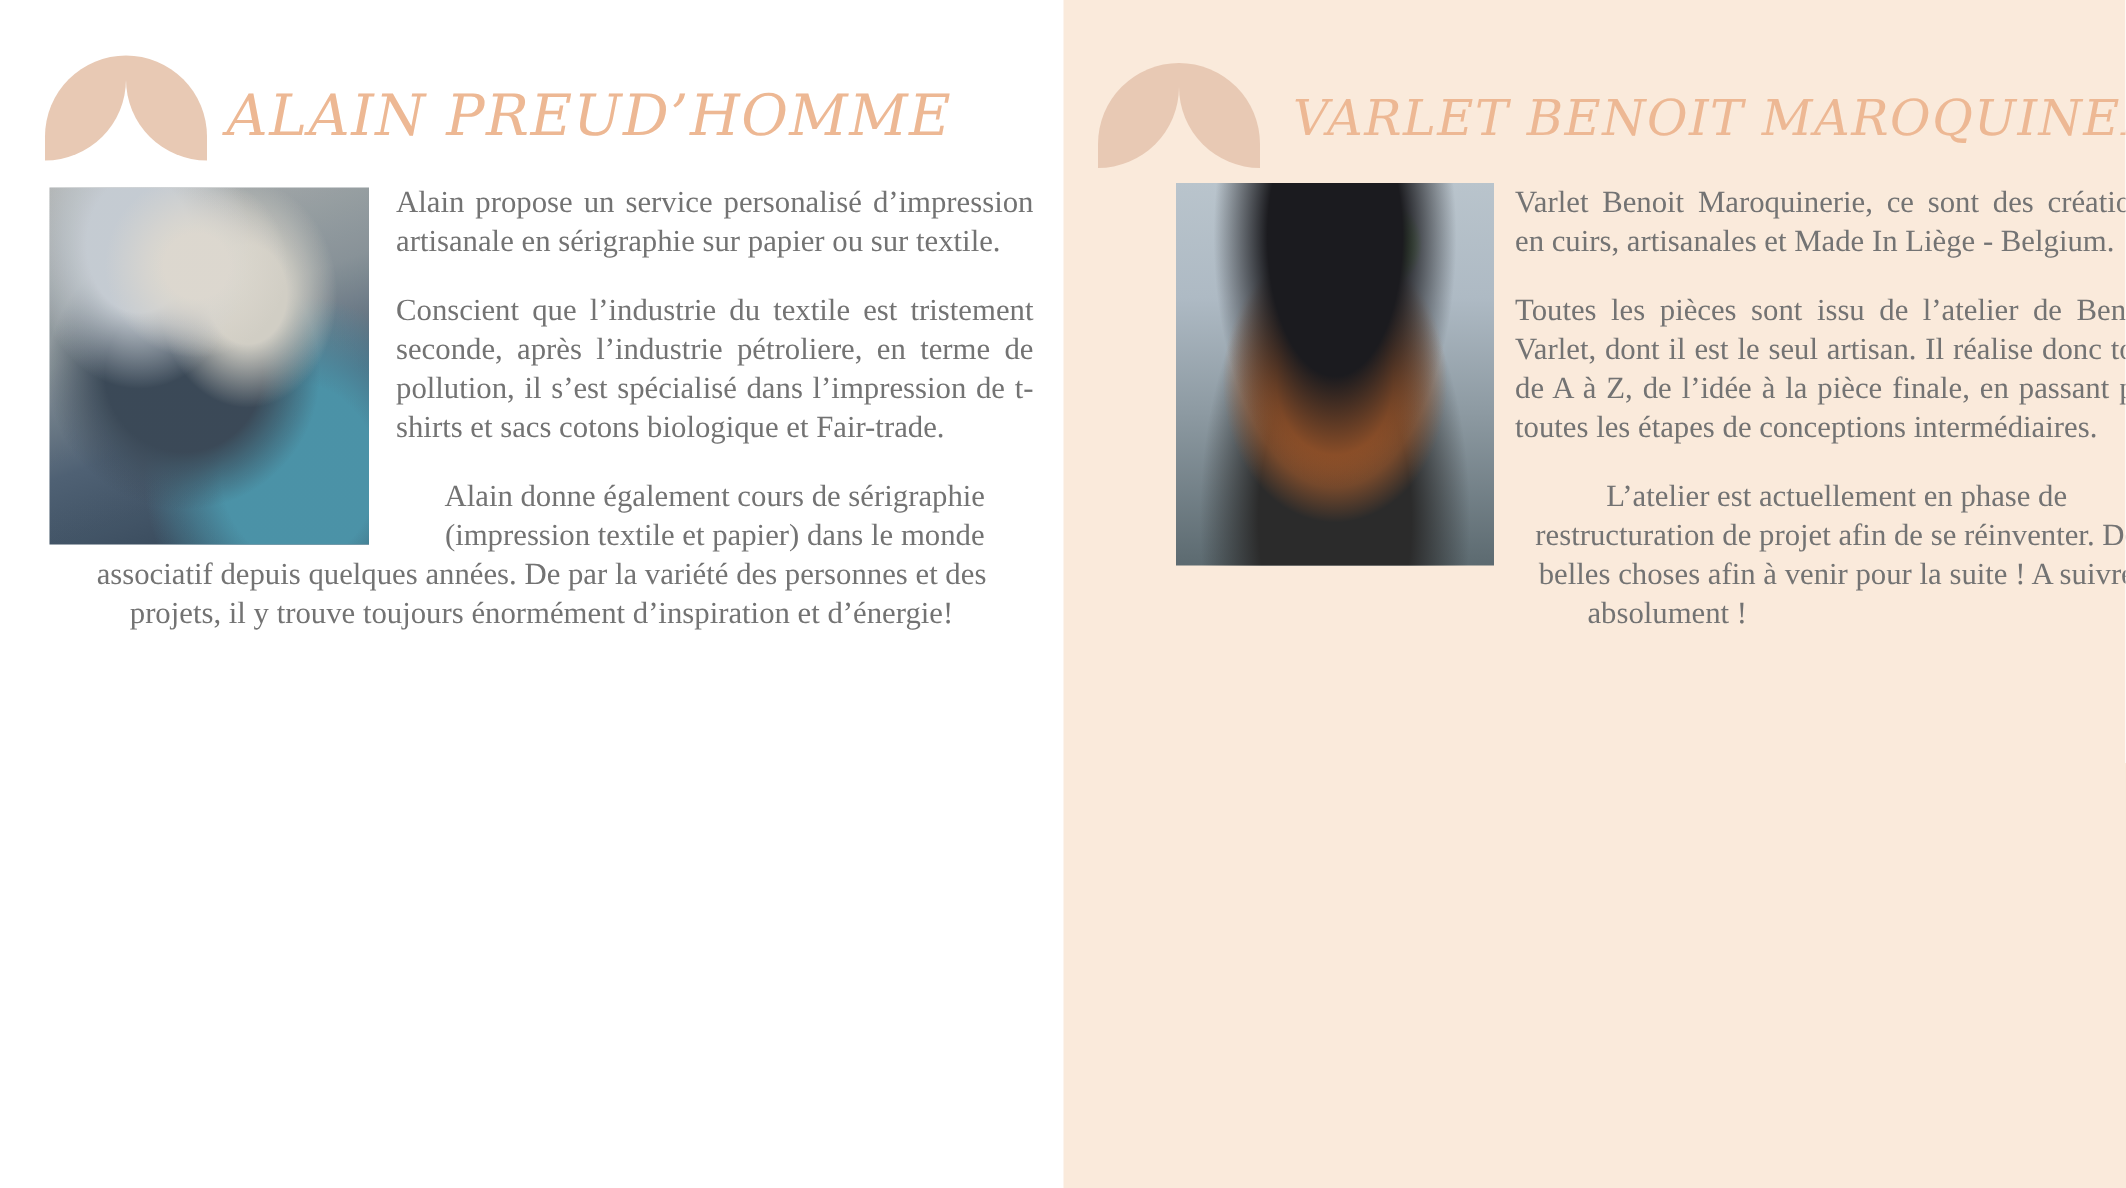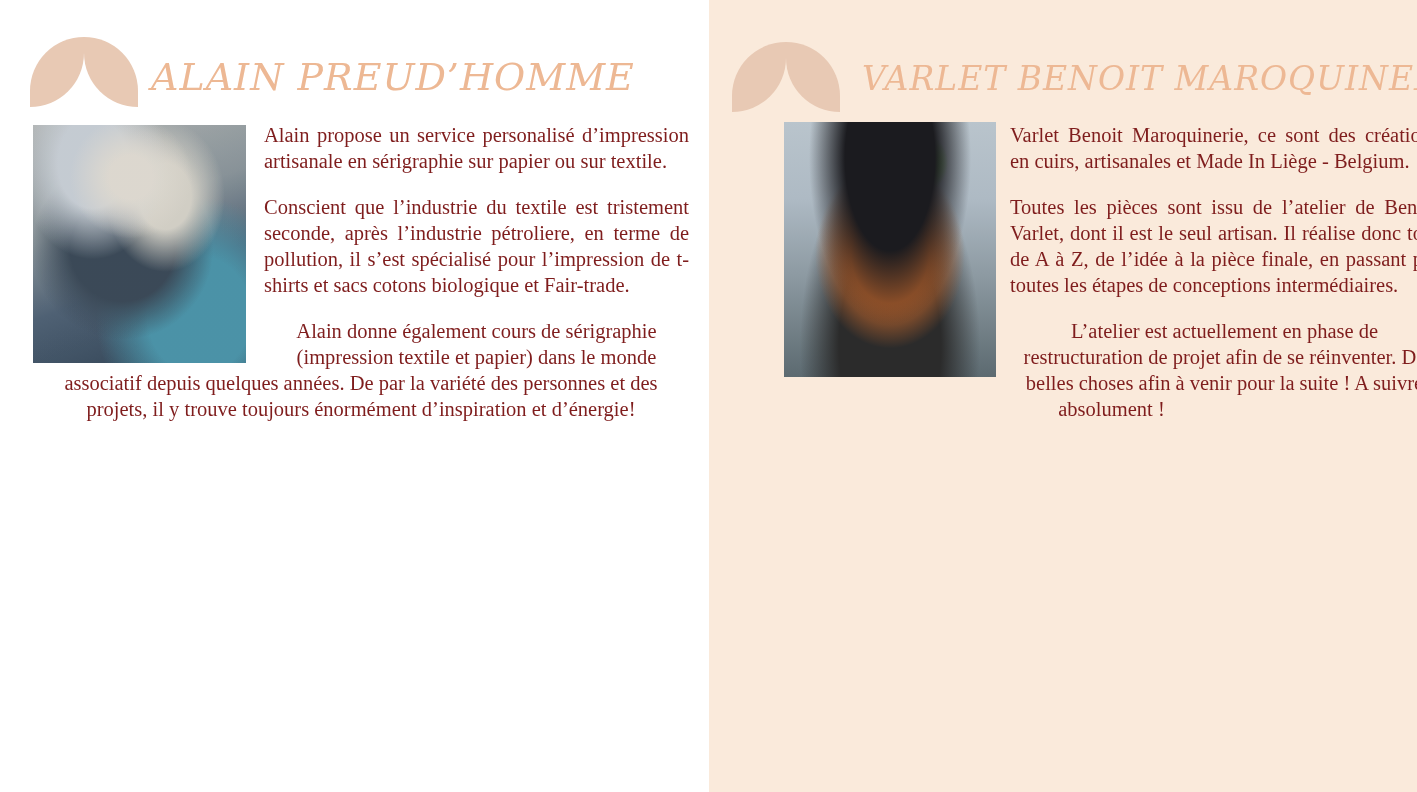--- a/index.html
+++ b/index.html
@@ -96,21 +96,21 @@
     left: 737px;
     top: 122px;
     width: 212px;
     height: 248px;
   }
 
   .body-text {
     position: absolute;
     font-size: 20.5px;
     line-height: 1.27;
-    color: #7f1d1d;
+    color: #737373;
     text-align: justify;
     text-justify: inter-word;
   }
   .body-left {
     left: 33px;
     top: 122px;
     width: 656px;
   }
   .body-right {
     left: 740px;
@@ -159,21 +159,21 @@
       <div class="photo photo-left float-left-img" style="position:static; background:
              linear-gradient(180deg, rgba(0,0,0,0.05), rgba(0,0,0,0.05)),
              radial-gradient(circle at 46% 22%, #e8e3da 0 10%, rgba(232,227,218,0) 28%),
              radial-gradient(ellipse at 28% 16%, #cfd6dd 0 16%, rgba(207,214,221,0) 34%),
              radial-gradient(ellipse at 62% 30%, #dcd9cf 0 14%, rgba(220,217,207,0) 32%),
              radial-gradient(ellipse at 42% 52%, #3e4d5c 0 30%, rgba(62,77,92,0) 52%),
              radial-gradient(ellipse at 78% 80%, #4f9ab0 0 22%, rgba(79,154,176,0) 44%),
              linear-gradient(160deg, #b9bcbb 0%, #8f9aa0 38%, #53667a 62%, #2f4254 100%);">
       </div>
       <p>Alain propose un service personalisé d’impression artisanale en sérigraphie sur papier ou sur textile.</p>
-      <p class="spacer">Conscient que l’industrie du textile est tristement seconde, après l’industrie pétroliere, en terme de pollution, il s’est spécialisé pour l’impression de t-shirts et sacs cotons biologique et Fair-trade.</p>
+      <p class="spacer">Conscient que l’industrie du textile est tristement seconde, après l’industrie pétroliere, en terme de pollution, il s’est spécialisé dans l’impression de t-shirts et sacs cotons biologique et Fair-trade.</p>
       <p class="spacer last-para">Alain donne également cours de sérigraphie (impression textile et papier) dans le monde associatif depuis quelques années. De par la variété des personnes et des projets, il y trouve toujours énormément d’inspiration et d’énergie!</p>
     </div>
   </div>
 
   <div class="panel panel-right">
 
     <div class="leaf leaf-right-pos" style="left:23px; top:42px;">
       <div class="petal left"></div>
       <div class="petal right"></div>
     </div>

